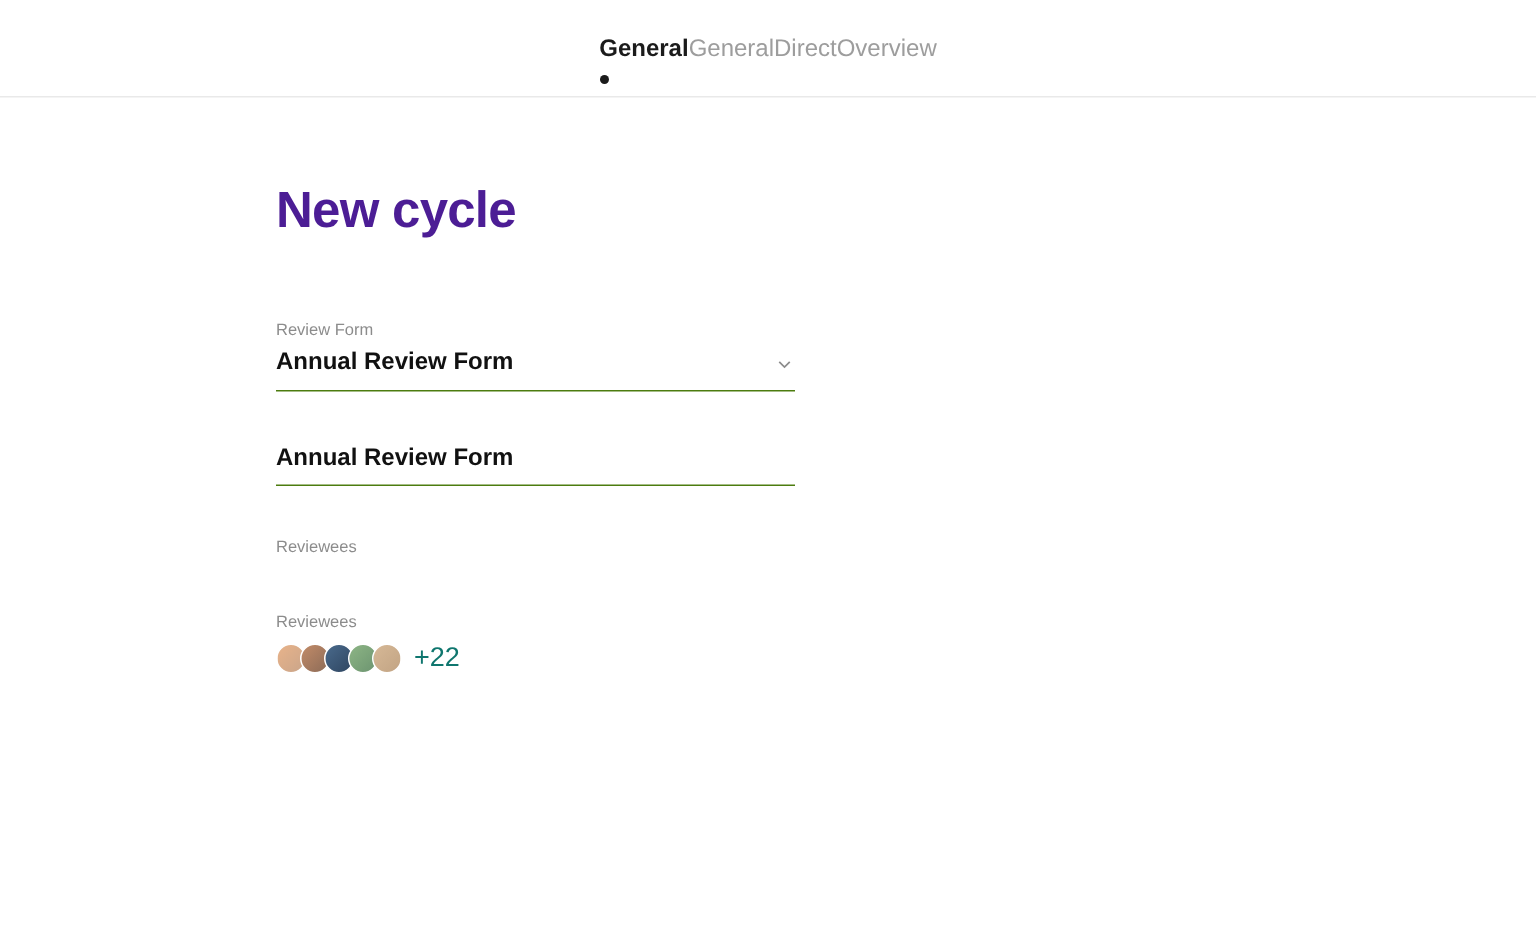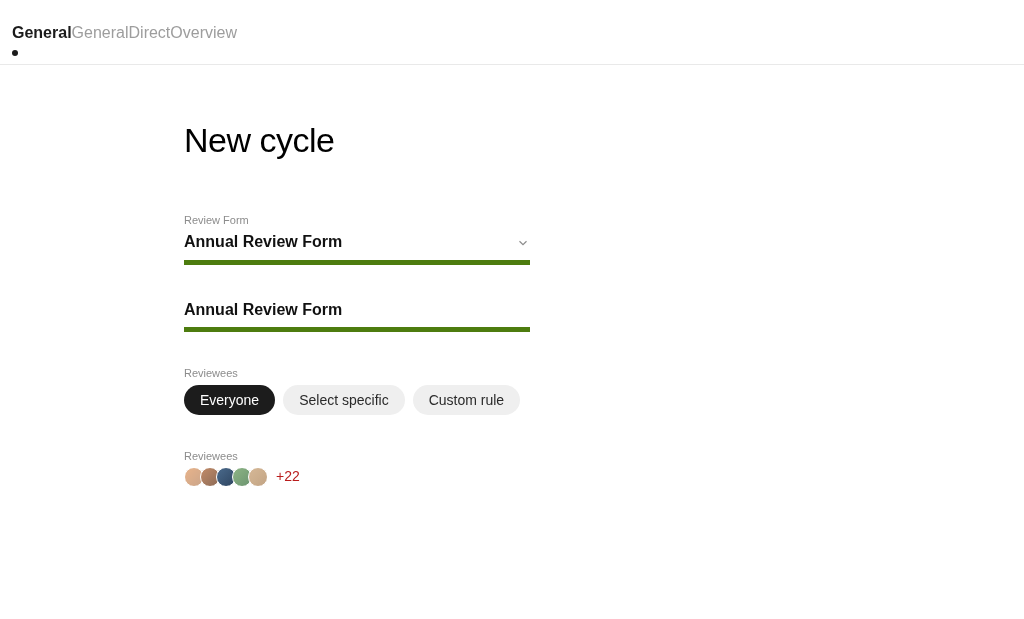--- a/index.html
+++ b/index.html
@@ -5,21 +5,21 @@
     * { box-sizing: border-box; margin: 0; padding: 0; }
     body {
       font-family: -apple-system, BlinkMacSystemFont, "Segoe UI", Helvetica, Arial, sans-serif;
       color: #1a1a1a;
       background: #fff;
       font-size: 15px;
       line-height: 1.4;
     }
     .steps {
       display: flex;
-      justify-content: flex-start;
+      justify-content: center;
       padding: 22px 12px 10px 12px;
       border-bottom: 1px solid #e9e9e9;
       background: #fff;
     }
     .step {
       position: relative;
       font-size: 16px;
       color: #9d9d9d;
       font-weight: 500;
       padding-bottom: 10px;
@@ -38,36 +38,36 @@
       border-radius: 50%;
       background: #1b1b1b;
     }
     .main {
       max-width: 656px;
       margin: 0 auto;
       padding: 52px 0 40px 0;
     }
     .title {
       font-size: 34px;
-      font-weight: 400;
+      font-weight: 700;
       letter-spacing: -0.5px;
       margin-bottom: 48px;
-      color: #000000;
+      color: #4c1d95;
     }
     .field { margin-bottom: 34px; }
     .label {
       font-size: 11px;
       color: #8c8c8c;
       margin-bottom: 3px;
     }
     .value-row {
       display: flex;
       align-items: center;
       justify-content: space-between;
-      border-bottom: 5px solid #4d7c0f;
+      border-bottom: 1px solid #4d7c0f;
       padding: 0 0 6px 0;
       min-height: 28px;
       width: 346px;
     }
     .value-row.static { border-bottom: none; }
     .value-text {
       font-size: 16px;
       color: #111;
       font-weight: 600;
     }
@@ -93,21 +93,21 @@
       margin-right: -4px;
       border: 1.5px solid #fff;
       display: inline-block;
     }
     .avatar1 { background: linear-gradient(135deg,#e8b38a,#caa58a); }
     .avatar2 { background: linear-gradient(135deg,#c28b68,#8c6b57); }
     .avatar3 { background: linear-gradient(135deg,#4a6a8c,#2e4560); }
     .avatar4 { background: linear-gradient(135deg,#8db585,#6c9470); }
     .avatar5 { background: linear-gradient(135deg,#d6b896,#c2a484); }
     .more {
-      font-size: 14px; color: #b91c1c; margin-left: 12px; font-weight: 500;
+      font-size: 18px; color: #0f766e; margin-left: 12px; font-weight: 500;
     }
   </style>
 </head>
 <body>
 
 <div class="steps">
   <div class="step active"><span>General</span></div>
   <div class="step"><span>General</span></div>
   <div class="step"><span>Direct</span></div>
   <div class="step"><span>Overview</span></div>
@@ -132,25 +132,20 @@
   </div>
 
   <div class="field">
     <div class="value-row">
       <span class="value-text">Annual Review Form</span>
     </div>
   </div>
 
   <div class="field">
     <div class="label">Reviewees</div>
-    <div class="pill-row">
-      <button class="pill selected"><span>Everyone</span></button>
-      <button class="pill"><span>Select specific</span></button>
-      <button class="pill"><span>Custom rule</span></button>
-    </div>
   </div>
 
   <div class="field">
     <div class="label">Reviewees</div>
     <div class="avatar-row">
       <span class="avatar avatar1"></span>
       <span class="avatar avatar2"></span>
       <span class="avatar avatar3"></span>
       <span class="avatar avatar4"></span>
       <span class="avatar avatar5"></span>

